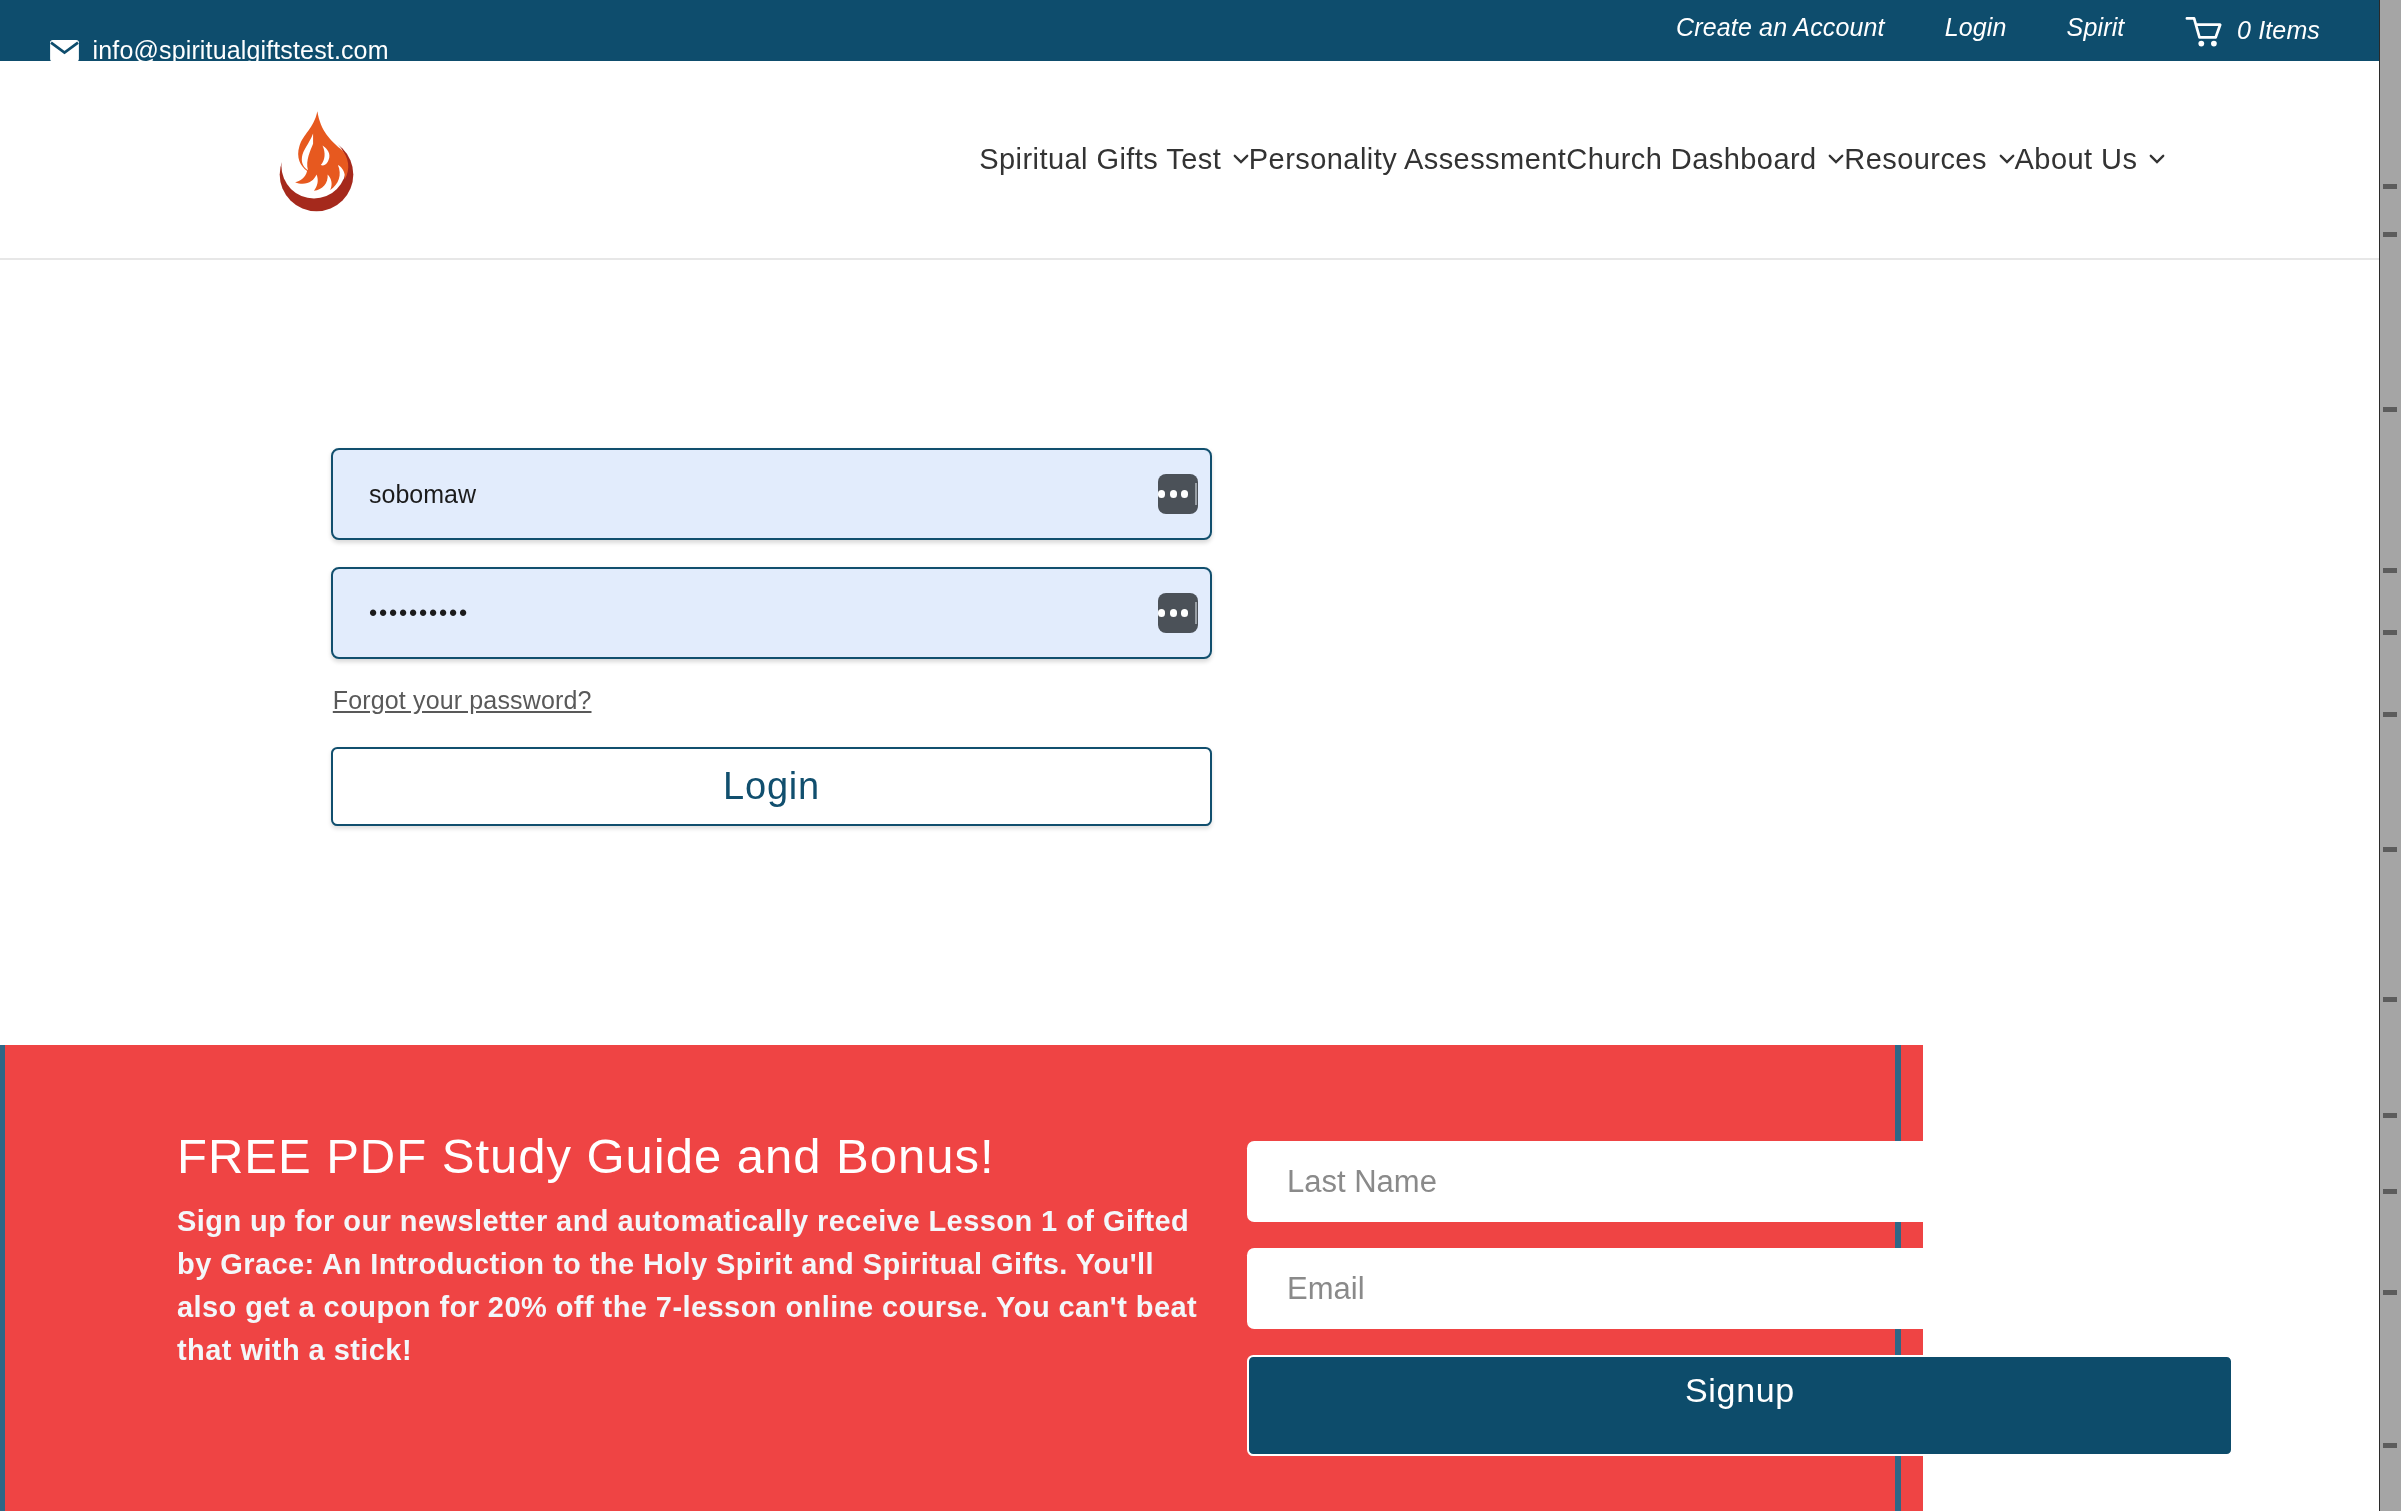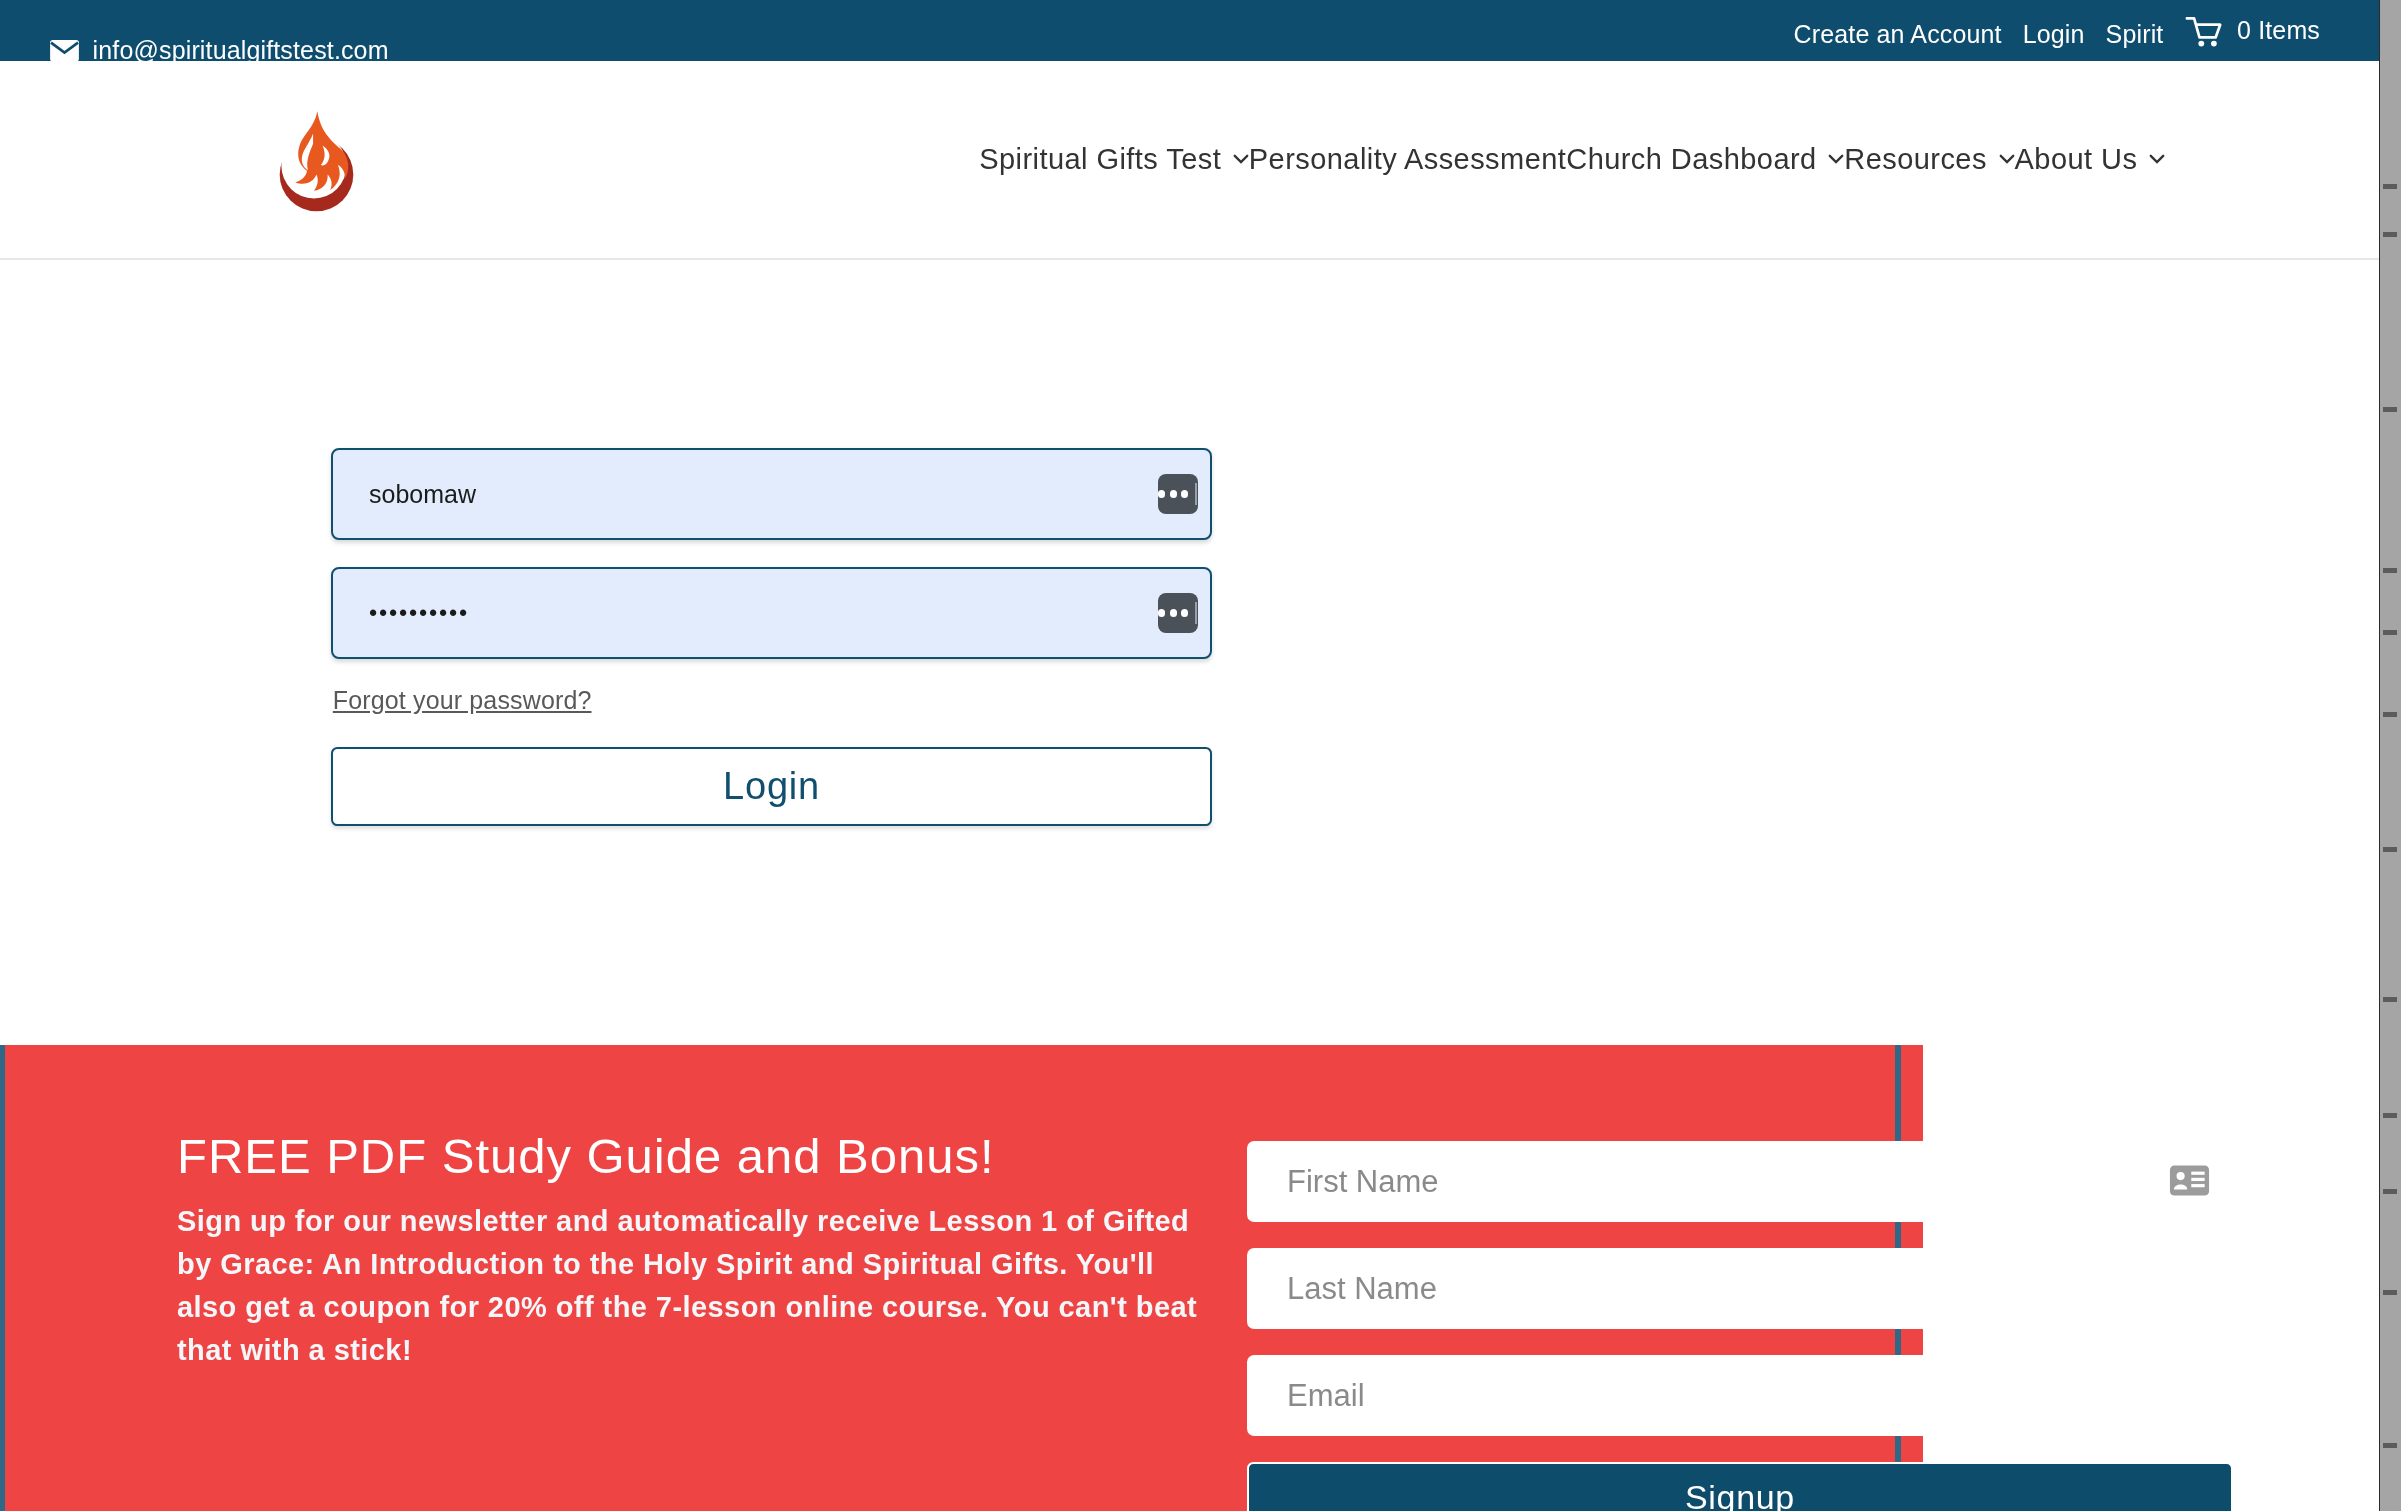--- a/index.html
+++ b/index.html
@@ -13,21 +13,21 @@
 
   
   .topbar {
     position:absolute; left:0; top:0; width:2401px; height:61px;
     background:#0e4d6d; color:#ffffff;
     display:flex; align-items:center;
     padding:0 81px 0 49px;
     font-size:25px;
   }
   .topbar-left { display:flex; align-items:center; gap:12.6px;margin-top:40px; }
-  .topbar-right { margin-left:auto; display:flex; align-items:flex-end; gap:21px; }
+  .topbar-right { margin-left:auto; display:flex; align-items:flex-start; gap:60px;font-style:italic; }
   .topbar a { color:#ffffff; text-decoration:none; cursor:pointer; }
   .cart-group { display:flex; align-items:center; gap:12.6px; }
 
   
   .header {
     position:absolute; left:0; top:61px; width:2401px; height:199px;
     background:#ffffff; border-bottom:2.7px solid #e7e7e7;
   }
   .logo { position:absolute; left:273px; top:45px; width:87px; height:107px; cursor:pointer; }
   .mainnav {
@@ -223,33 +223,20 @@
   <a class="forgot">Forgot your password?</a>
   <div class="login-btn">Login</div>
 </div>
 
 <div class="bottom">
   <div class="edge-l"></div>
   <div class="edge-r"></div>
   <div class="nl-heading">FREE PDF Study Guide and Bonus!</div>
   <div class="nl-body">Sign up for our newsletter and automatically receive Lesson 1 of Gifted by Grace: An Introduction to the Holy Spirit and Spiritual Gifts. You'll also get a coupon for 20% off the 7-lesson online course. You can't beat that with a stick!</div>
   <div class="nl-form">
-    <div class="nl-field">
-      <input type="text" placeholder="First Name" style="">
-      <span class="card-icon">
-        <svg width="41" height="32" viewBox="0 0 46 36">
-          <rect x="1" y="1" width="44" height="34" rx="5" fill="#9c9c9c"></rect>
-          <circle cx="13" cy="13" r="4.6" fill="#ffffff"></circle>
-          <path d="M5.5 28 C 5.5 20.5 20.5 20.5 20.5 28 Z" fill="#ffffff"></path>
-          <rect x="25" y="8" width="15" height="3.6" fill="#ffffff"></rect>
-          <rect x="25" y="15" width="15" height="3.6" fill="#ffffff"></rect>
-          <rect x="25" y="22" width="15" height="3.6" fill="#ffffff"></rect>
-        </svg>
-      </span>
-    </div>
     <div class="nl-field">
       <input type="text" placeholder="Last Name" style="">
     </div>
     <div class="nl-field">
       <input type="text" placeholder="Email" style="">
     </div>
     <div class="signup-btn">Signup</div>
   </div>
 </div>
 

